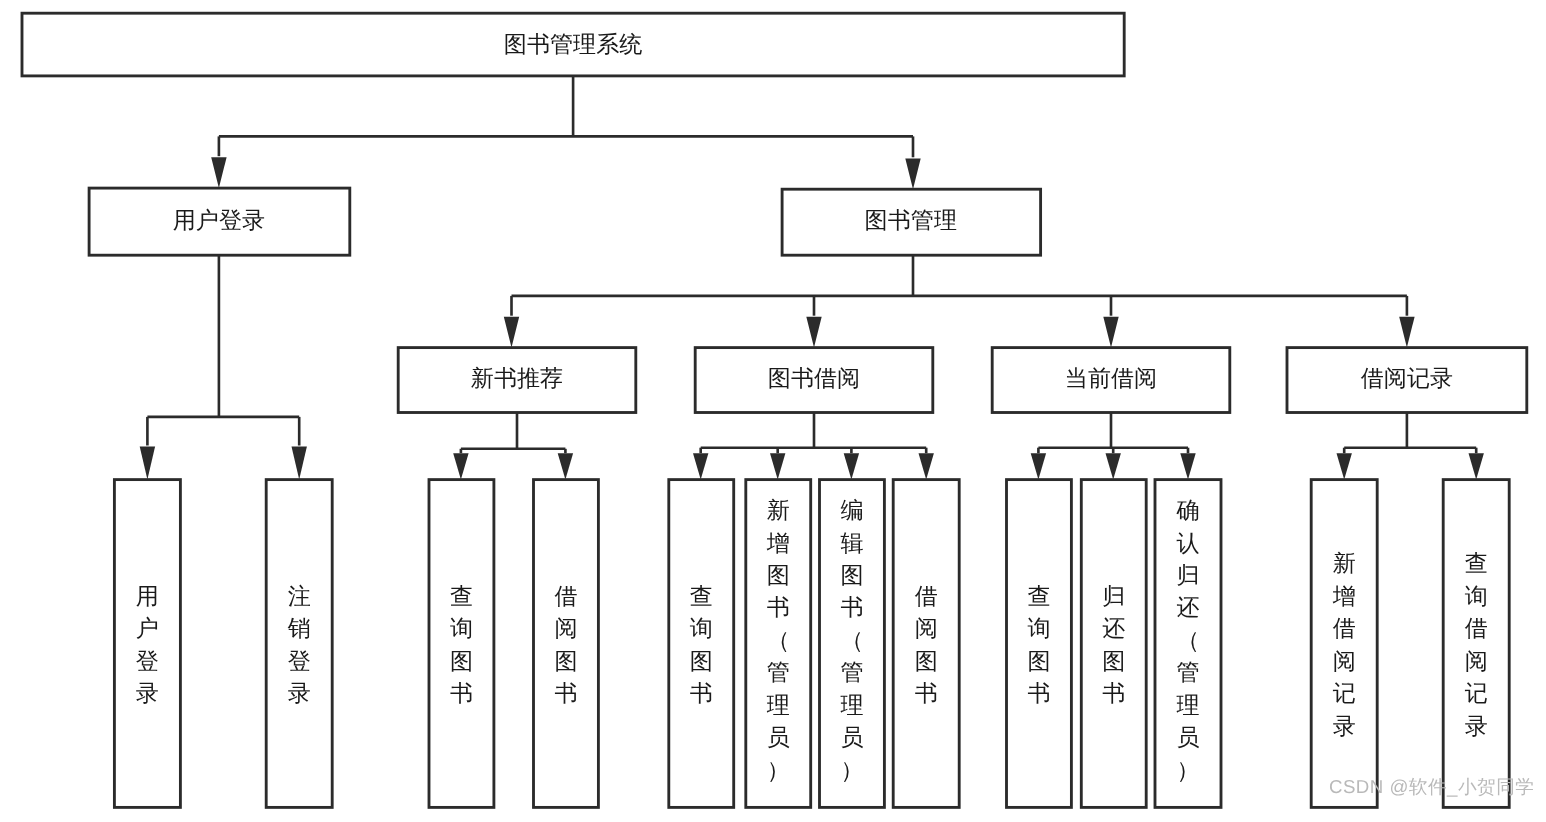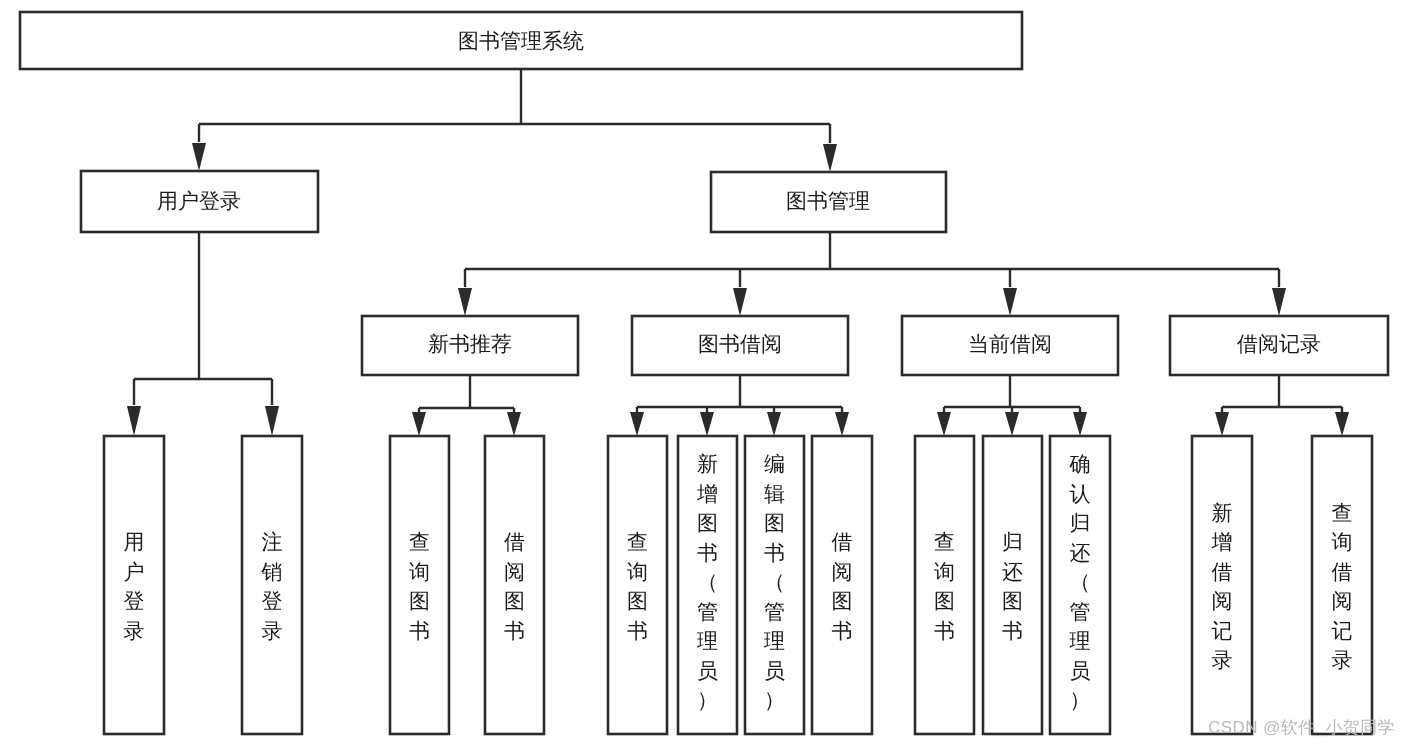--- a/index.html
+++ b/index.html
@@ -49,21 +49,21 @@
   }
   .node-label-v {
     font-family: "Liberation Sans", "DejaVu Sans", sans-serif;
     font-size: 21px;
     fill: #1a1a1a;
     text-anchor: middle;
   }
   .watermark-text {
     position: absolute;
     right: 10px;
-    bottom: 8px;
+    bottom: 20px;
     font-family: "Liberation Sans", "DejaVu Sans", sans-serif;
     font-size: 17px;
     color: #b9b9b9;
     white-space: nowrap;
     letter-spacing: 0.4px;
   }
 </style>
 </head>
 <body>
 

